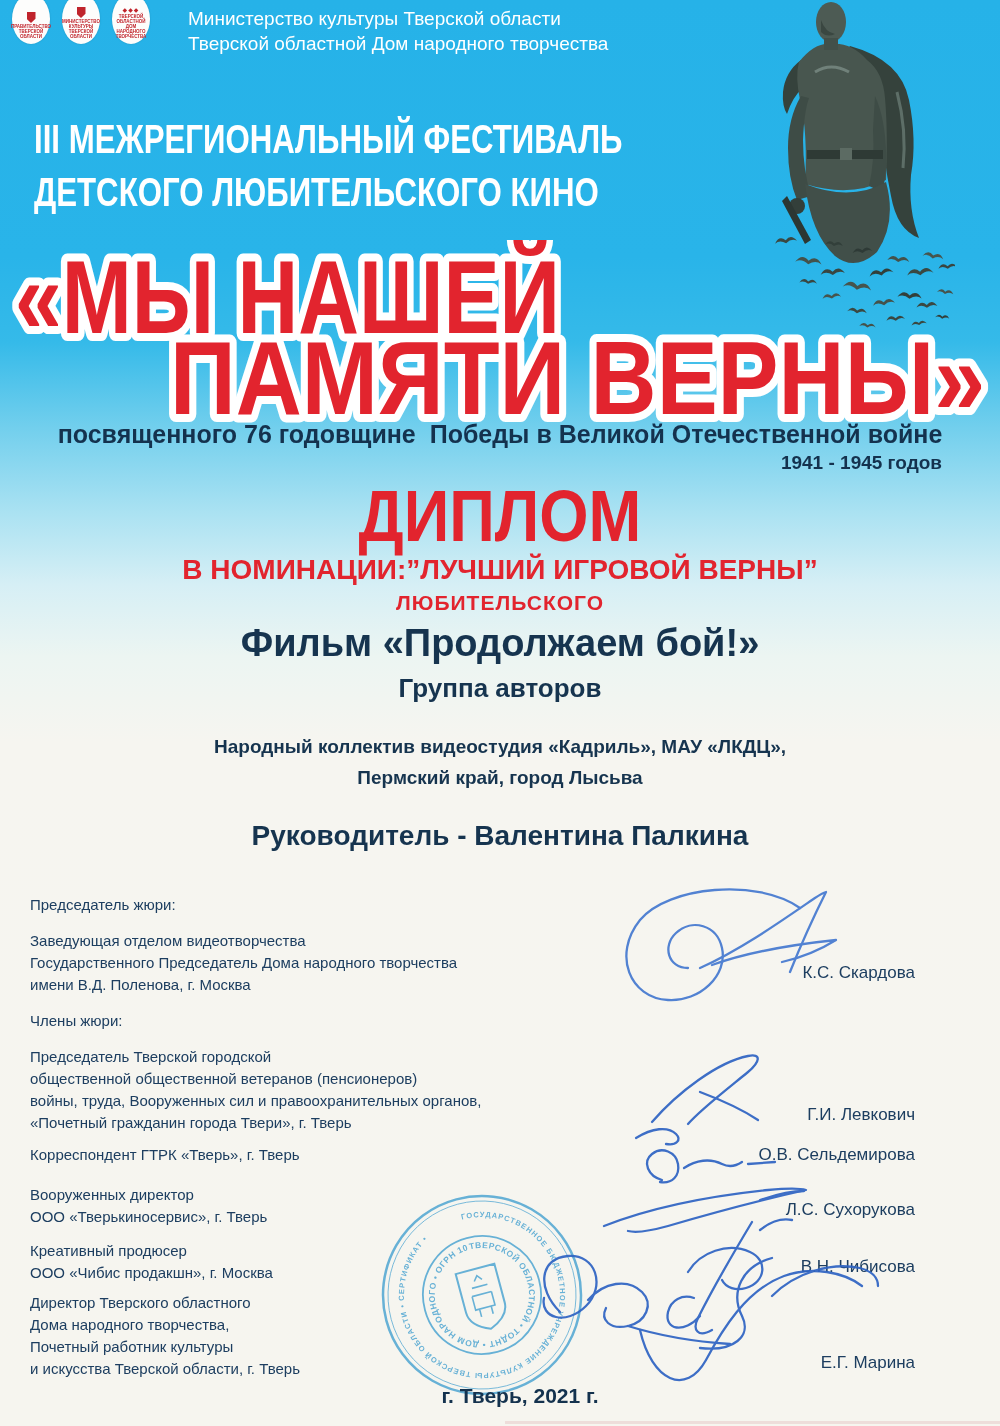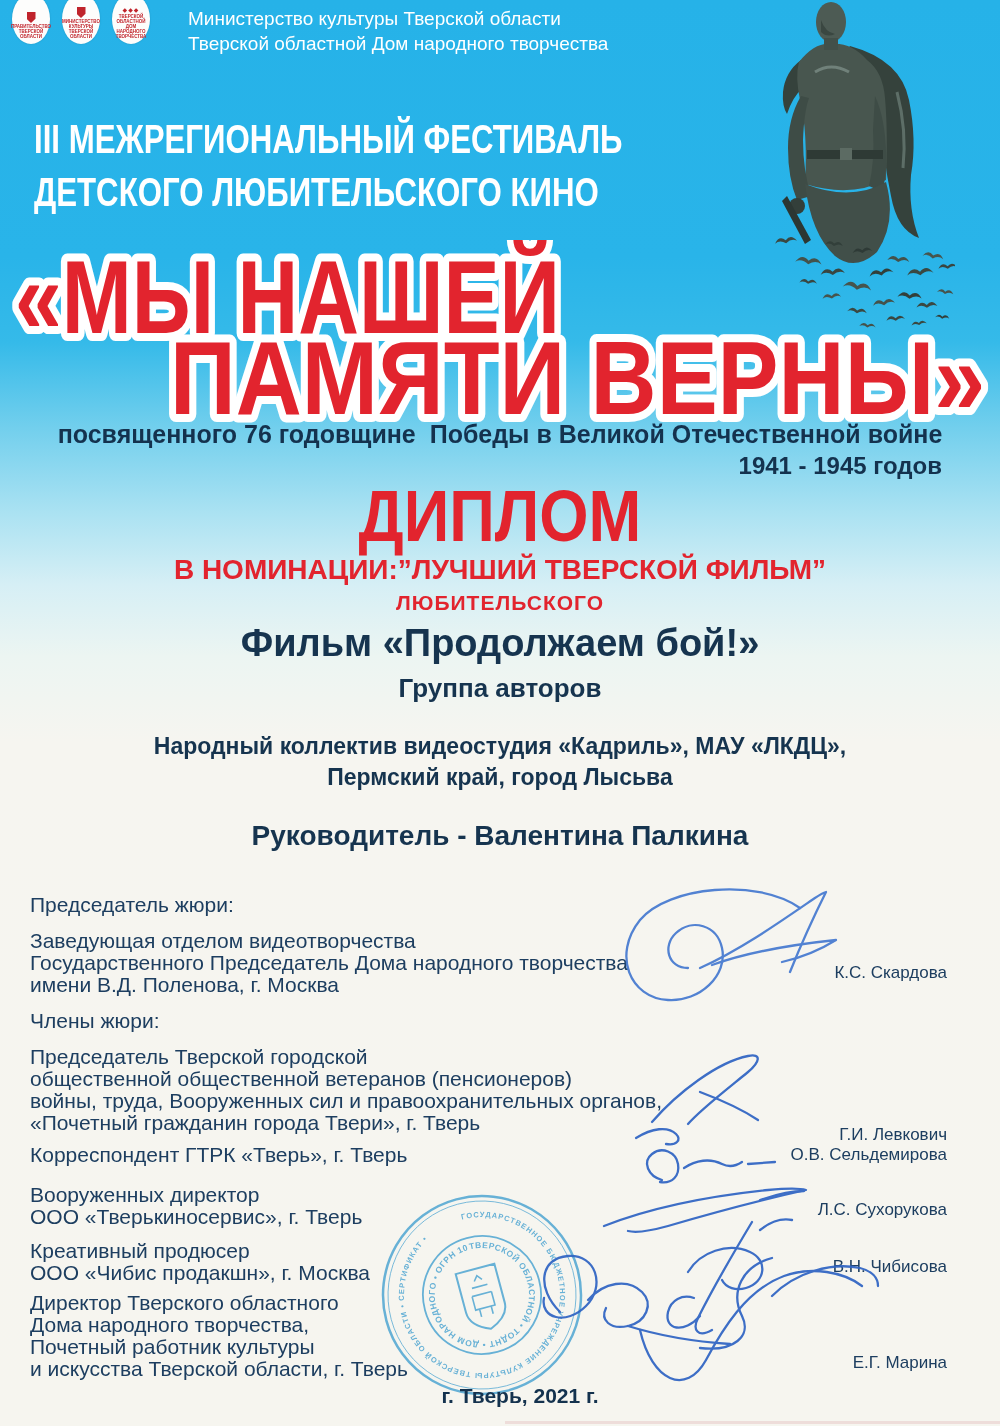--- a/index.html
+++ b/index.html
@@ -29,31 +29,31 @@
         padding:0 2px;text-transform:uppercase;}
 
   
   .fest{left:34px;top:113px;color:#fff;font-weight:700;font-size:40px;line-height:53px;}
   .fest div{transform:scaleX(.78);transform-origin:left center;white-space:nowrap;}
 
   
   .cond{transform:scaleX(.88);transform-origin:center;}
 
   .dedication1{top:420px;font-size:25px;color:#14324e;}
-  .dedication2{top:452px;left:0;width:942px;text-align:right;font-size:24px;color:#14324e;}
+  .dedication2{top:452px;left:0;width:942px;text-align:right;font-size:19px;color:#14324e;}
   .diploma{top:480px;font-size:72px;line-height:72px;}
   .nomination{top:554px;font-size:28px;}
   .awarded{top:591px;font-size:21px;letter-spacing:1px;}
   .film{top:622px;font-size:38px;}
   .authors{top:673px;font-size:26px;}
-  .collective{top:731px;font-size:23px;line-height:31px;}
+  .collective{top:731px;font-size:19px;line-height:31px;}
   .supervisor{top:820px;font-size:28px;}
 
-  .jury{font-size:21px;line-height:22px;color:#1d3e60;left:30px;}
-  .jname{font-size:17px;line-height:22px;color:#1d3e60;right:53px;text-align:right;}
+  .jury{font-size:15px;line-height:22px;color:#1d3e60;left:30px;}
+  .jname{font-size:17px;line-height:22px;color:#1d3e60;right:85px;text-align:right;}
 
   .footer{left:40px;width:960px;text-align:center;top:1384px;font-size:21px;color:#14324e;}
 
   .scan-edge{left:505px;top:1421px;width:495px;height:3px;background:#ecd7d4;opacity:.8;}
 
   svg text{font-family:"Liberation Sans",sans-serif;}
 </style>
 </head>
 <body>
 
@@ -131,21 +131,21 @@
 
   <svg class="abs" style="left:0;top:240px;" width="1000" height="200" viewBox="0 0 1000 200">
     <text x="15" y="93" font-size="104" font-weight="bold" fill="#e2242e" stroke="#ffffff" stroke-width="16" paint-order="stroke" stroke-linejoin="round" textLength="545" lengthAdjust="spacingAndGlyphs">«МЫ НАШЕЙ</text>
     <text x="170" y="174" font-size="104" font-weight="bold" fill="#e2242e" stroke="#ffffff" stroke-width="16" paint-order="stroke" stroke-linejoin="round" textLength="815" lengthAdjust="spacingAndGlyphs">ПАМЯТИ ВЕРНЫ»</text>
   </svg>
 
   <div class="abs ctr bold pre dedication1">посвященного 76 годовщине  Победы в Великой Отечественной войне</div>
   <div class="abs bold dedication2">1941 - 1945 годов</div>
 
   <div class="abs ctr bold red cond diploma">ДИПЛОМ</div>
-  <div class="abs ctr bold red nomination">В НОМИНАЦИИ:”ЛУЧШИЙ ТВЕРСКОЙ ФИЛЬМ”</div>
+  <div class="abs ctr bold red nomination">В НОМИНАЦИИ:”ЛУЧШИЙ ИГРОВОЙ ВЕРНЫ”</div>
   <div class="abs ctr bold red awarded">ЛЮБИТЕЛЬСКОГО</div>
   <div class="abs ctr bold navy film">Фильм «Продолжаем бой!»</div>
   <div class="abs ctr bold navy authors">Группа авторов</div>
   <div class="abs ctr bold navy collective">
     <div>Народный коллектив видеостудия «Кадриль», МАУ «ЛКДЦ»,</div>
     <div>Пермский край, город Лысьва</div>
   </div>
   <div class="abs ctr bold navy supervisor">Руководитель - Валентина Палкина</div>
 
   <div class="abs jury" style="top:894px;">Председатель жюри:</div>
@@ -173,21 +173,21 @@
     <div>ООО «Чибис продакшн», г. Москва</div>
   </div>
   <div class="abs jury" style="top:1292px;">
     <div>Директор Тверского областного</div>
     <div>Дома народного творчества,</div>
     <div>Почетный работник культуры</div>
     <div>и искусства Тверской области, г. Тверь</div>
   </div>
 
   <div class="abs jname" style="top:962px;">К.С. Скардова</div>
-  <div class="abs jname" style="top:1104px;margin-top:20px;">Г.И. Левкович</div>
+  <div class="abs jname" style="top:1104px;">Г.И. Левкович</div>
   <div class="abs jname" style="top:1144px;">О.В. Сельдемирова</div>
   <div class="abs jname" style="top:1199px;">Л.С. Сухорукова</div>
   <div class="abs jname" style="top:1256px;">В.Н. Чибисова</div>
   <div class="abs jname" style="top:1352px;">Е.Г. Марина</div>
 
   <svg class="abs" style="left:377px;top:1190px;" width="210" height="210" viewBox="0 0 210 210">
     <defs>
       <path id="op" d="M105 27 a78 78 0 1 1 -0.1 0"></path>
       <path id="ip" d="M105 58 a47 47 0 1 1 -0.1 0"></path>
     </defs>

